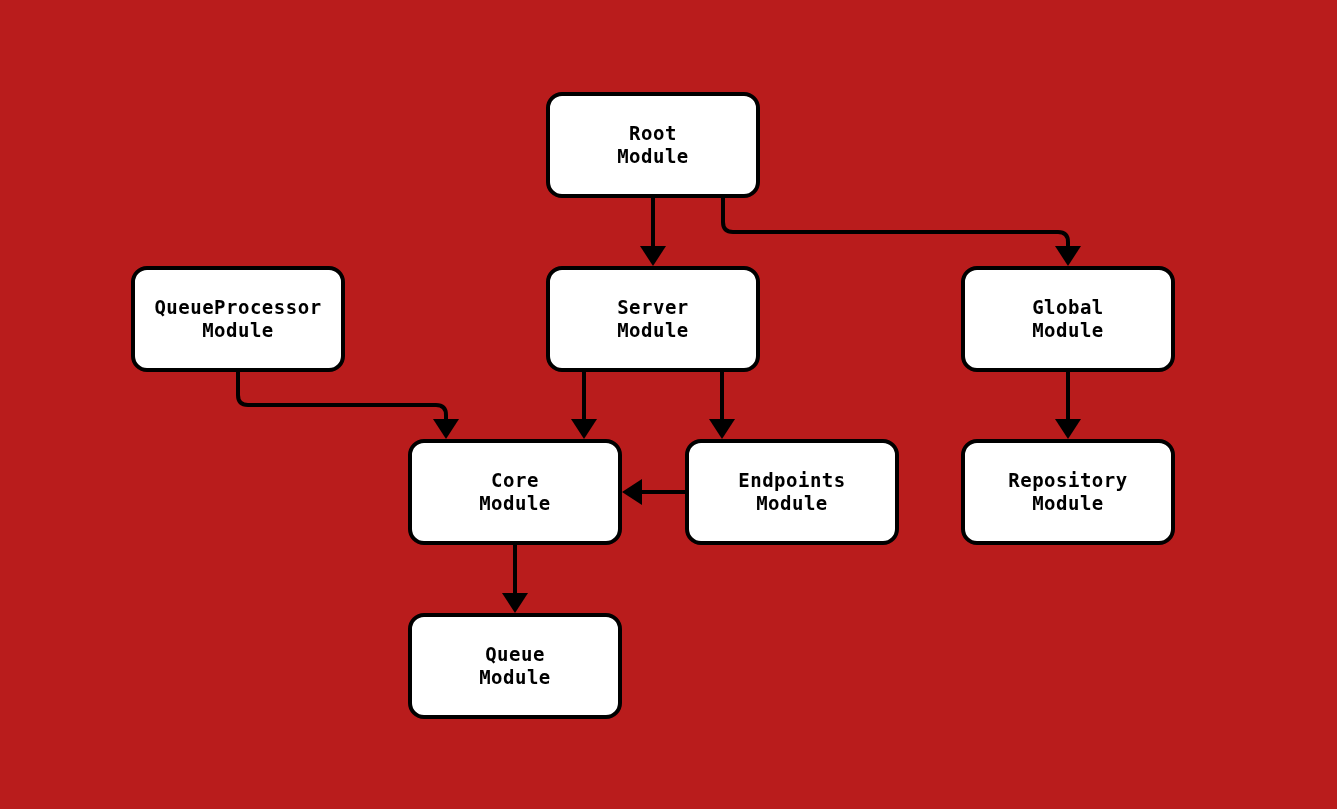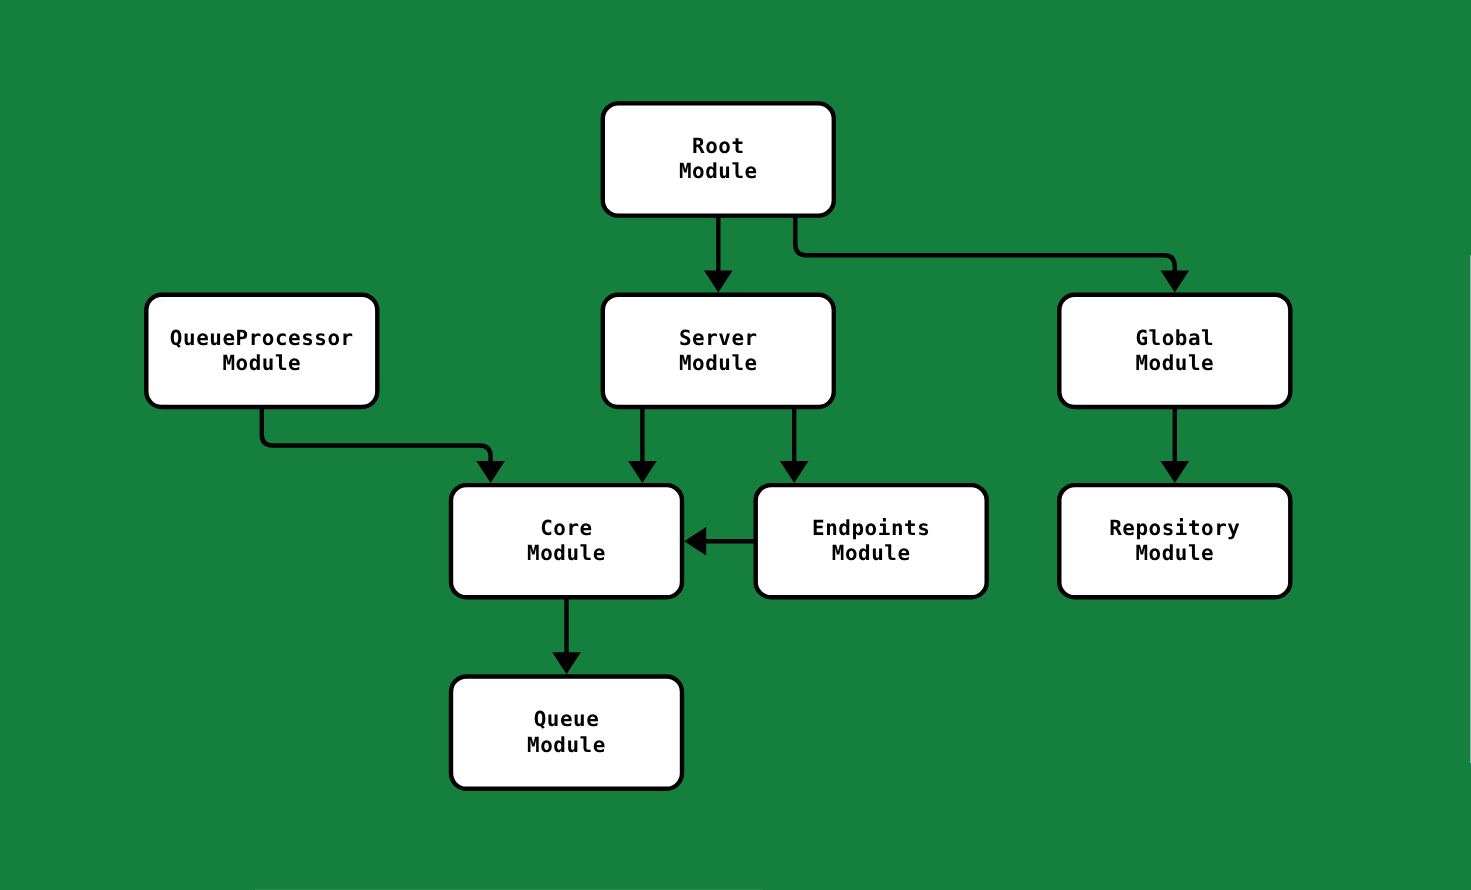--- a/index.html
+++ b/index.html
@@ -4,21 +4,21 @@
 <style>
   html, body {
     margin: 0;
     padding: 0;
     background: #ffffff;
   }
   #canvas {
     position: relative;
     width: 1337px;
     height: 809px;
-    background: #15803d;
+    background: #b91c1c;
     overflow: hidden;
     font-family: "DejaVu Sans Mono", "Liberation Mono", monospace;
   }
   #diagram-svg {
     position: absolute;
     left: 0;
     top: 0;
     width: 1337px;
     height: 809px;
   }

